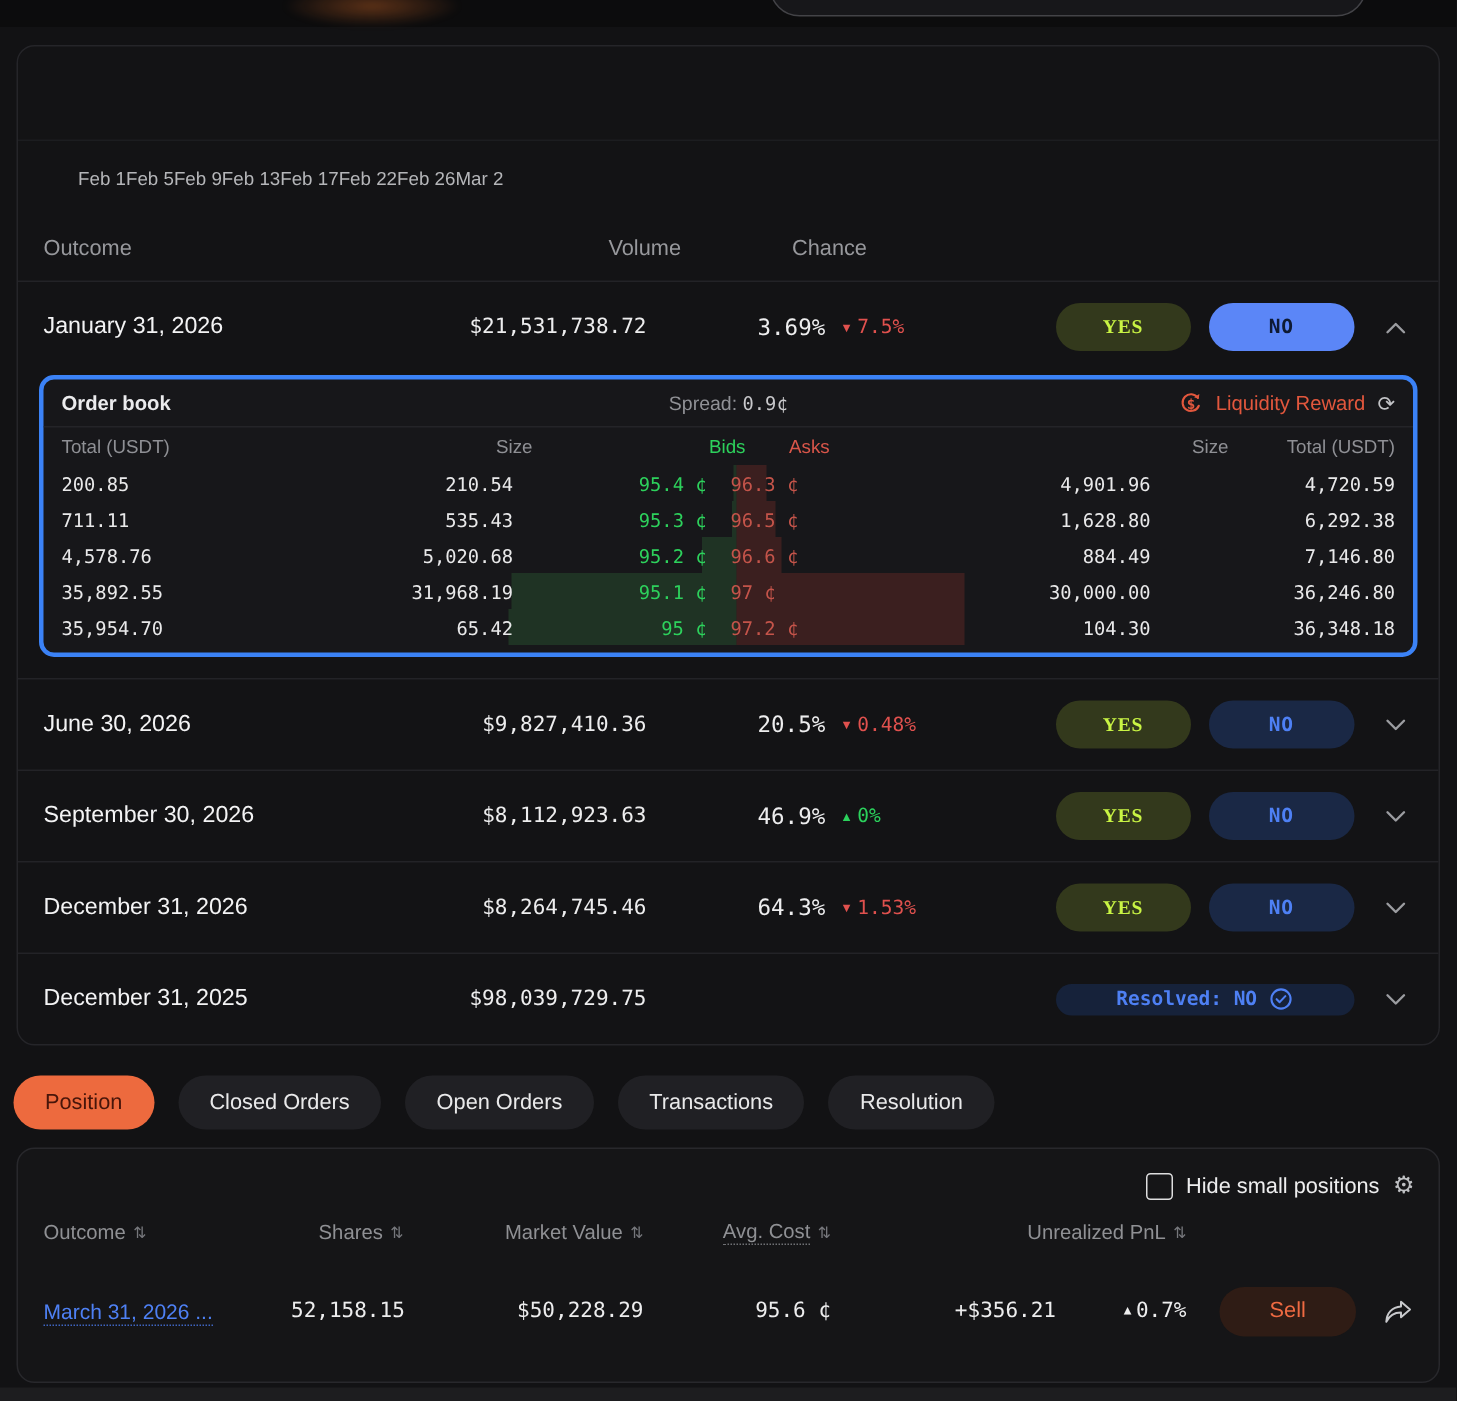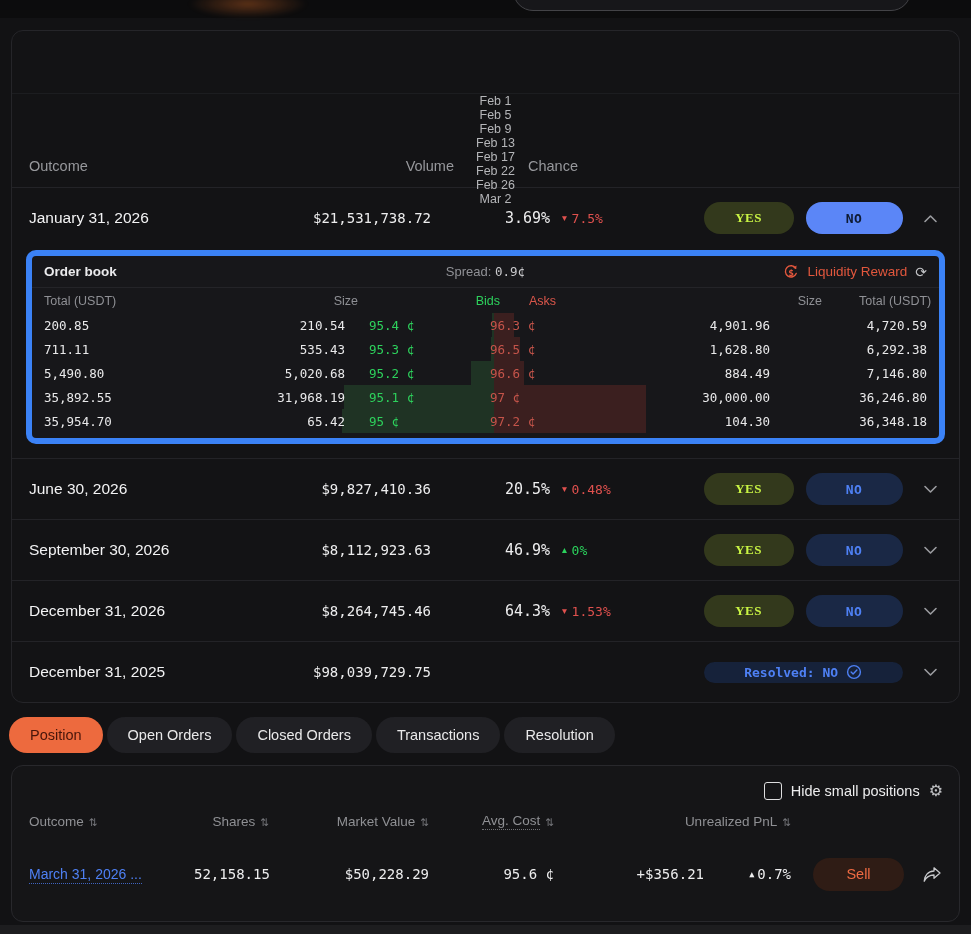--- a/index.html
+++ b/index.html
@@ -16,21 +16,21 @@
     background:radial-gradient(ellipse at center,rgba(224,110,40,.38),rgba(224,110,40,0) 70%);
     filter:blur(2px);}
   .search-pill{position:absolute;left:513px;top:-30px;width:396px;height:39px;
     border:1px solid #434347;border-radius:20px;background:#17171a;}
 
   
   .market-card{position:absolute;left:11px;top:30px;width:947px;
     background:#131315;border:1px solid #252529;border-radius:12px;}
   .chart-area{height:62px;border-bottom:1px solid #1c1d20;}
   .chart-dates{height:50px;display:flex;align-items:center;
-    padding:0 20px 0 40px;color:#b5b6b9;font-size:12.5px;flex-direction:column;}
+    padding:0 20px 0 40px;color:#b5b6b9;font-size:12.5px;}
   .thead{height:43px;display:flex;align-items:center;padding:0 14px 0 17px;
     border-bottom:1px solid #232327;color:#97989c;font-size:14.5px;}
   .h-outcome{width:285px;}
   .h-volume{width:140px;text-align:right;}
   .h-chance{margin-left:74px;}
 
   .mrow{display:flex;align-items:center;height:60px;padding:0 14px 0 17px;}
   #market-rows-rest .mrow{border-top:1px solid #232327;}
   .m-outcome{width:285px;font-size:15.5px;font-weight:500;color:#f3f3f4;}
   .m-volume{width:140px;text-align:right;font-size:14px;color:#ededee;}
@@ -48,47 +48,47 @@
     font-family:"DejaVu Sans Mono",monospace;font-weight:bold;font-size:13px;
     display:flex;align-items:center;justify-content:center;letter-spacing:.5px;}
   .btn-no.active{background:#5b86f7;color:#0e1a33;}
   .resolved-pill{width:199px;height:21px;border-radius:16px;background:#16223a;color:#4e80f4;
     font-family:"DejaVu Sans Mono",monospace;font-weight:bold;font-size:13px;
     display:flex;align-items:center;justify-content:center;gap:8px;}
   .m-chevron{width:30px;margin-left:14px;display:flex;justify-content:center;align-items:center;}
 
   
   .ob-wrap{padding:2px 14px 14px;}
-  .ob-card{background:#17171a;border:6px solid #3b82f6;border-radius:10px;overflow:hidden;}
+  .ob-card{background:#17171a;border:3px solid #3b82f6;border-radius:10px;overflow:hidden;}
   .ob-header{height:31px;display:flex;align-items:center;padding:0 12px;
     border-bottom:1px solid #242428;position:relative;}
   .ob-title{font-size:13.5px;font-weight:bold;color:#ebebed;}
   .ob-spread{position:absolute;left:0;right:0;text-align:center;color:#909196;font-size:13px;}
   .ob-spread .mono{color:#c9c9cc;font-size:12.5px;}
   .ob-right{margin-left:auto;display:flex;align-items:center;gap:8px;position:relative;z-index:1;}
   .liq-label{color:#e2573d;font-size:13.5px;}
   .refresh{color:#c2c3c6;font-size:14px;}
   .ob-grid{display:grid;grid-template-columns:150px 175px 125px 125px 175px 1fr;}
   .ob-cols{height:25px;align-items:center;color:#8f9095;font-size:12.5px;gap:13px;}
   .ob-cols>div,.ob-row>div{padding:0 12px;white-space:nowrap;}
   .al{text-align:left;}.ar{text-align:right;}
   .ob-cols .bids{color:#2dd15c;text-align:right;padding-right:8px;}
   .ob-cols .asks{color:#da564a;text-align:left;padding-left:8px;}
   .ob-row{position:relative;height:24px;align-items:center;
     font-family:"DejaVu Sans Mono",monospace;font-size:12.5px;color:#e9e9ea;}
   .ob-row>div{position:relative;z-index:1;}
-  .ob-row .bid{color:#2dd15c;text-align:left;padding-right:8px;}
+  .ob-row .bid{color:#2dd15c;text-align:right;padding-right:8px;}
   .ob-row .ask{color:#c4544a;text-align:left;padding-left:8px;}
   .depth{position:absolute;top:0;bottom:0;z-index:0;}
   .depth.b{background:rgba(45,96,52,.40);}
   .depth.a{background:rgba(114,46,41,.40);}
   #ob-rows{padding-bottom:5px;}
 
   
-  .tabs{position:absolute;left:9px;top:717px;display:flex;gap:4px;}
+  .tabs{position:absolute;left:9px;top:717px;display:flex;gap:16px;}
   .tab{height:36px;border-radius:18px;background:#202024;color:#e9e9ea;font-size:14.5px;
     display:flex;align-items:center;padding:0 21px;}
   .tab.active{background:#ed6a3e;color:#47150a;}
 
   
   .positions-card{position:absolute;left:11px;top:765px;width:947px;height:155px;
     background:#151517;border:1px solid #28282c;border-radius:12px;}
   .pos-top{display:flex;align-items:center;justify-content:flex-end;gap:9px;padding:16px 16px 0;}
   .checkbox{width:16px;height:16px;border:1.8px solid #dededf;border-radius:3px;}
   .pos-top-label{font-size:14.5px;color:#ededee;}
@@ -205,21 +205,21 @@
             <div class="al">711.11</div>
             <div class="ar">535.43</div>
             <div class="bid">95.3 ¢</div>
             <div class="ask">96.5 ¢</div>
             <div class="ar">1,628.80</div>
             <div class="ar">6,292.38</div>
           </div>
           <div class="ob-grid ob-row">
             <span class="depth b" style="width: 22.8px; left: 439.2px;"></span>
             <span class="depth a" style="left: 462px; width: 30.4px;"></span>
-            <div class="al">5,490.80</div>
+            <div class="al">4,578.76</div>
             <div class="ar">5,020.68</div>
             <div class="bid">95.2 ¢</div>
             <div class="ask">96.6 ¢</div>
             <div class="ar">884.49</div>
             <div class="ar">7,146.80</div>
           </div>
           <div class="ob-grid ob-row">
             <span class="depth b" style="width: 150.48px; left: 311.52px;"></span>
             <span class="depth a" style="left: 462px; width: 152px;"></span>
             <div class="al">35,892.55</div>
@@ -323,22 +323,22 @@
           <svg width="15" height="9" viewBox="0 0 15 9" fill="none">
             <path d="M2 1.5 L7.5 7 L13 1.5" stroke="#9b9ca0" stroke-width="1.6" stroke-linecap="round" stroke-linejoin="round"></path>
           </svg>
         </div>
       </div>
     </div>
 </div>
 
 <div class="tabs" id="tabs">
     <div class="tab active">Position</div>
+    <div class="tab">Closed Orders</div>
     <div class="tab">Open Orders</div>
-    <div class="tab">Closed Orders</div>
     <div class="tab">Transactions</div>
     <div class="tab">Resolution</div>
   </div>
 
 <div class="positions-card">
   <div class="pos-top">
     <div class="checkbox"></div>
     <div class="pos-top-label">Hide small positions</div>
     <div class="gear">⚙</div>
   </div>

